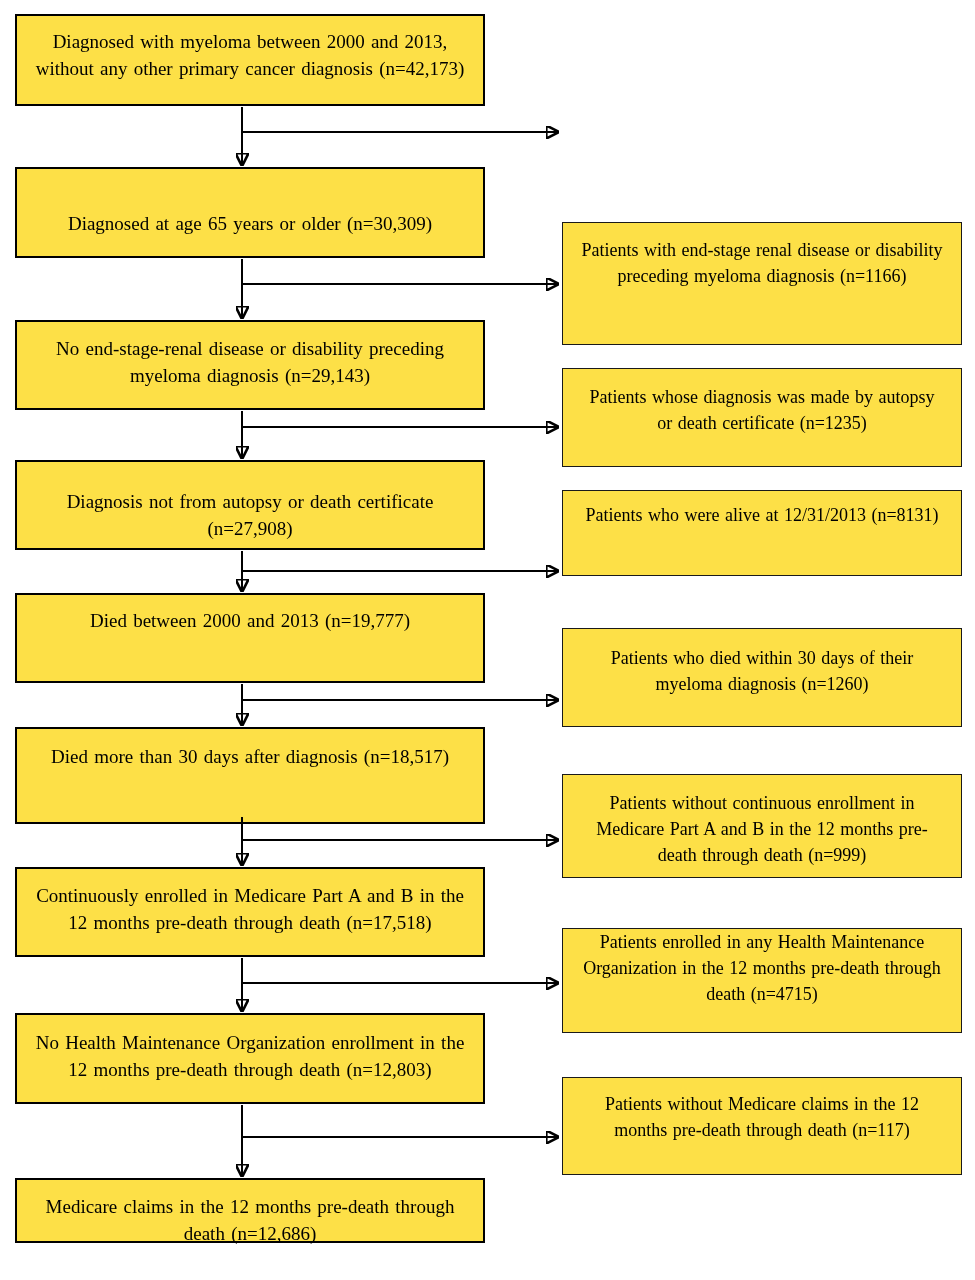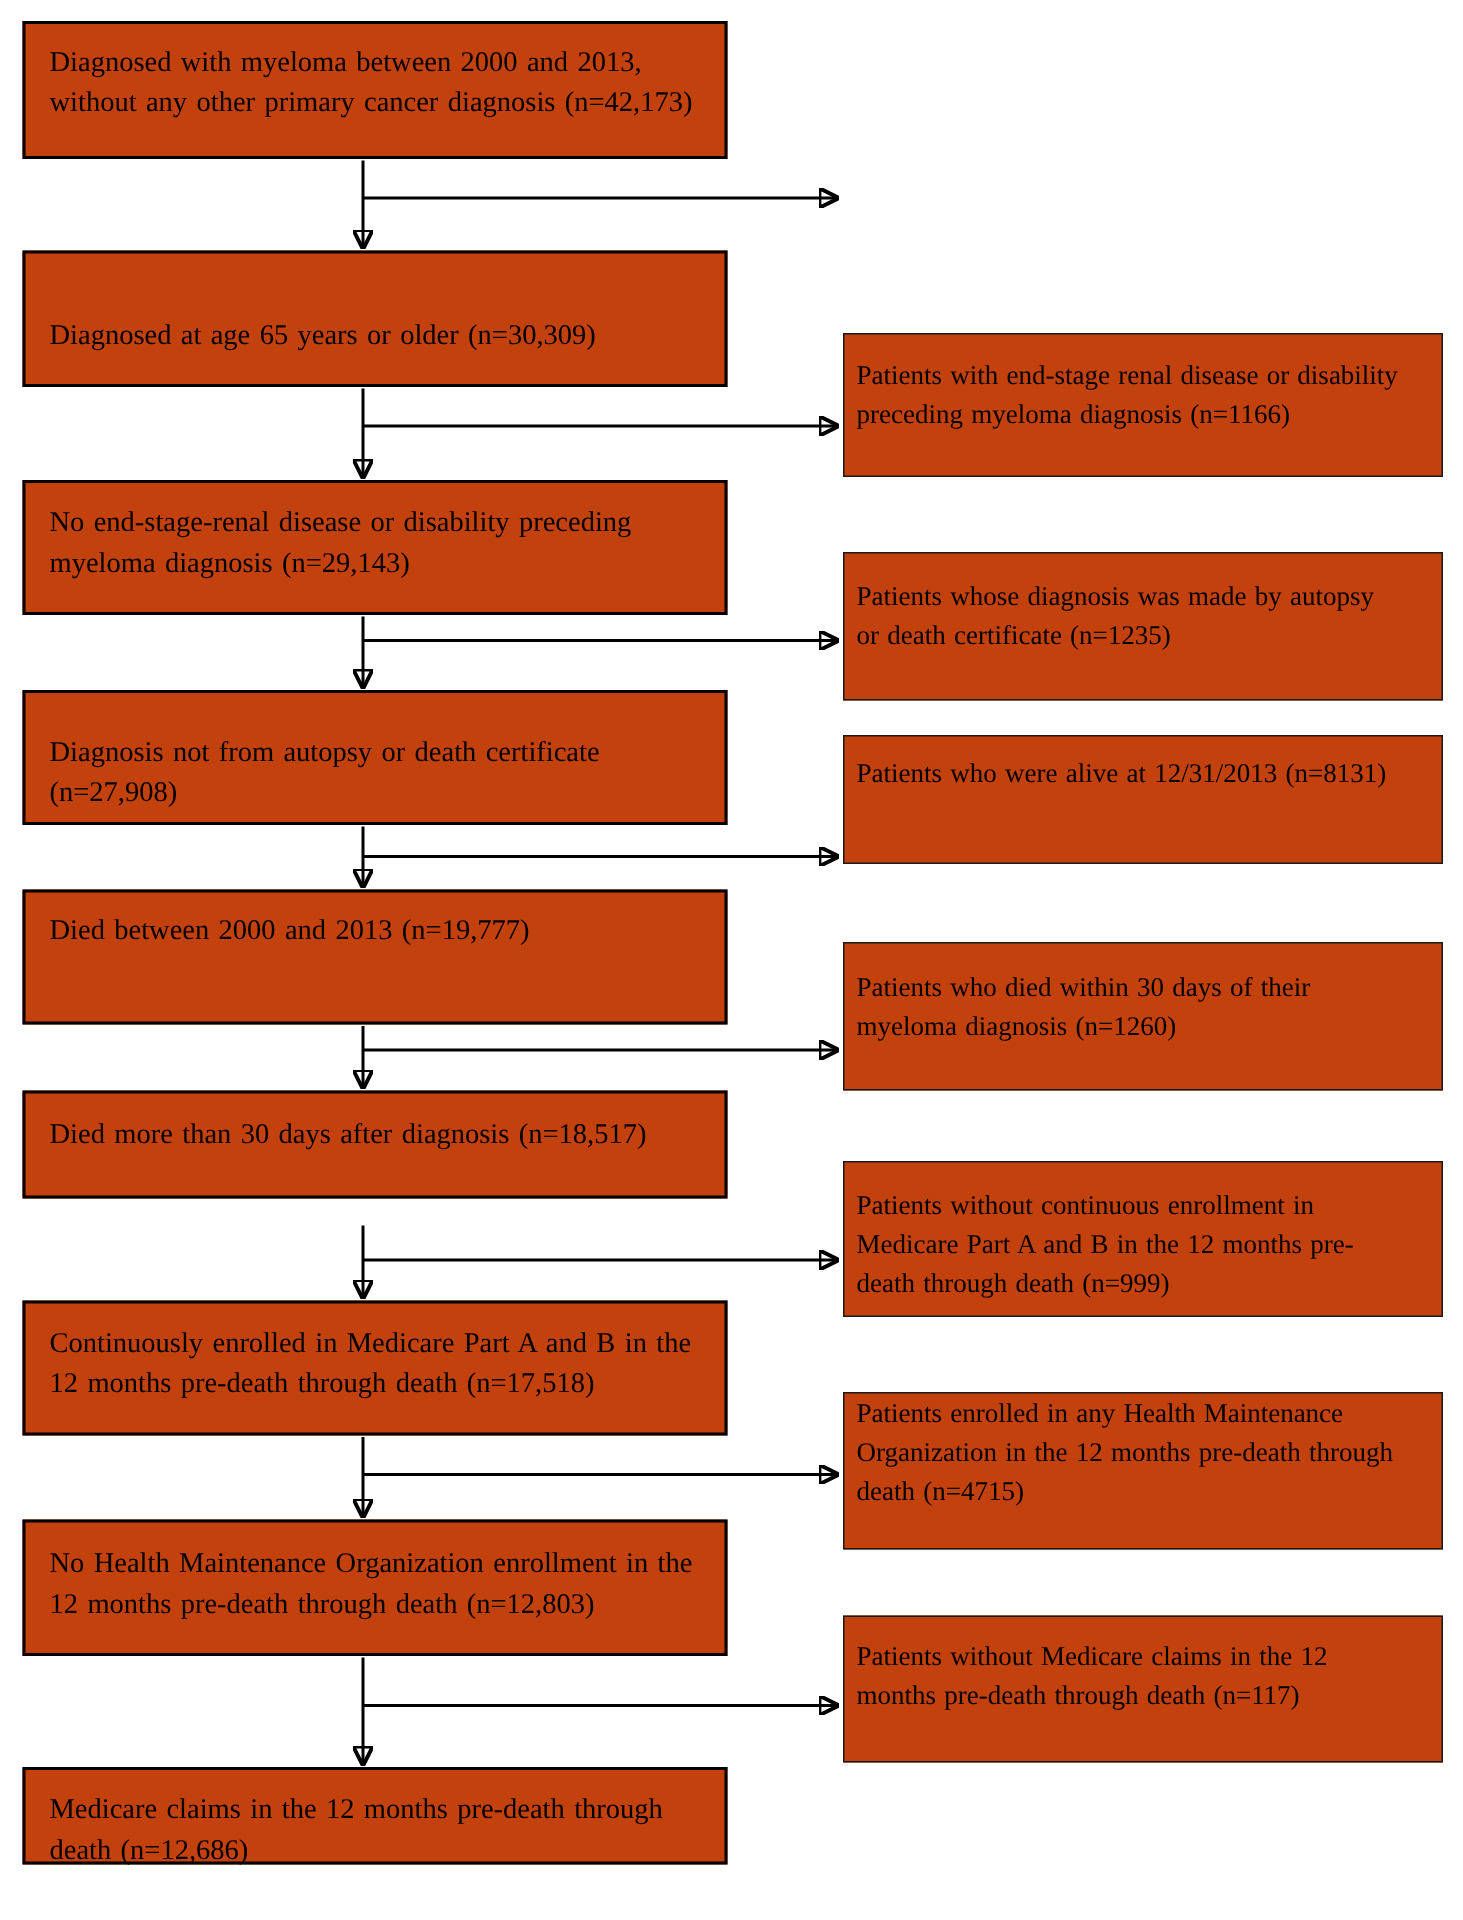--- a/index.html
+++ b/index.html
@@ -15,23 +15,23 @@
     color: #000000;
   }
   .stage {
     position: absolute;
     inset: 0;
     width: 975px;
     height: 1280px;
   }
   .box {
     position: absolute;
-    background: #c2410c;
+    background: #fde047;
     box-sizing: border-box;
-    text-align: left;
+    text-align: center;
   }
   .box.left-col {
     left: 15px;
     width: 470px;
     border: 2.2px solid #000000;
     padding: 0 16px;
     font-size: 19px;
     line-height: 27px;
     word-spacing: 1.5px;
   }
@@ -79,41 +79,41 @@
 
   <div class="box left-col" style="top:460px;height:90px;padding-top:26px">
     <div class="box-text">Diagnosis not from autopsy or death certificate
 (n=27,908)</div>
   </div>
 
   <div class="box left-col" style="top:593px;height:90px;padding-top:12px">
     <div class="box-text">Died between 2000 and 2013 (n=19,777)</div>
   </div>
 
-  <div class="box left-col" style="top:727px;height:72px;padding-top:14px">
+  <div class="box left-col" style="top:727px;height:97px;padding-top:14px">
     <div class="box-text">Died more than 30 days after diagnosis (n=18,517)</div>
   </div>
 
   <div class="box left-col" style="top:867px;height:90px;padding-top:13px">
     <div class="box-text">Continuously enrolled in Medicare Part A and B in the
 12 months pre-death through death (n=17,518)</div>
   </div>
 
   <div class="box left-col" style="top:1013px;height:91px;padding-top:14px">
     <div class="box-text">No Health Maintenance Organization enrollment in the
 12 months pre-death through death (n=12,803)</div>
   </div>
 
   <div class="box left-col" style="top:1178px;height:65px;padding-top:13px">
     <div class="box-text">Medicare claims in the 12 months pre-death through
 death (n=12,686)</div>
   </div>
 
 
-  <div class="box right-col" style="top:222px;height:96px;padding-top:14px">
+  <div class="box right-col" style="top:222px;height:123px;padding-top:14px">
     <div class="box-text">Patients with end-stage renal disease or disability
 preceding myeloma diagnosis (n=1166)</div>
   </div>
 
   <div class="box right-col" style="top:368px;height:99px;padding-top:15px">
     <div class="box-text">Patients whose diagnosis was made by autopsy
 or death certificate (n=1235)</div>
   </div>
 
   <div class="box right-col" style="top:490px;height:86px;padding-top:11px">

